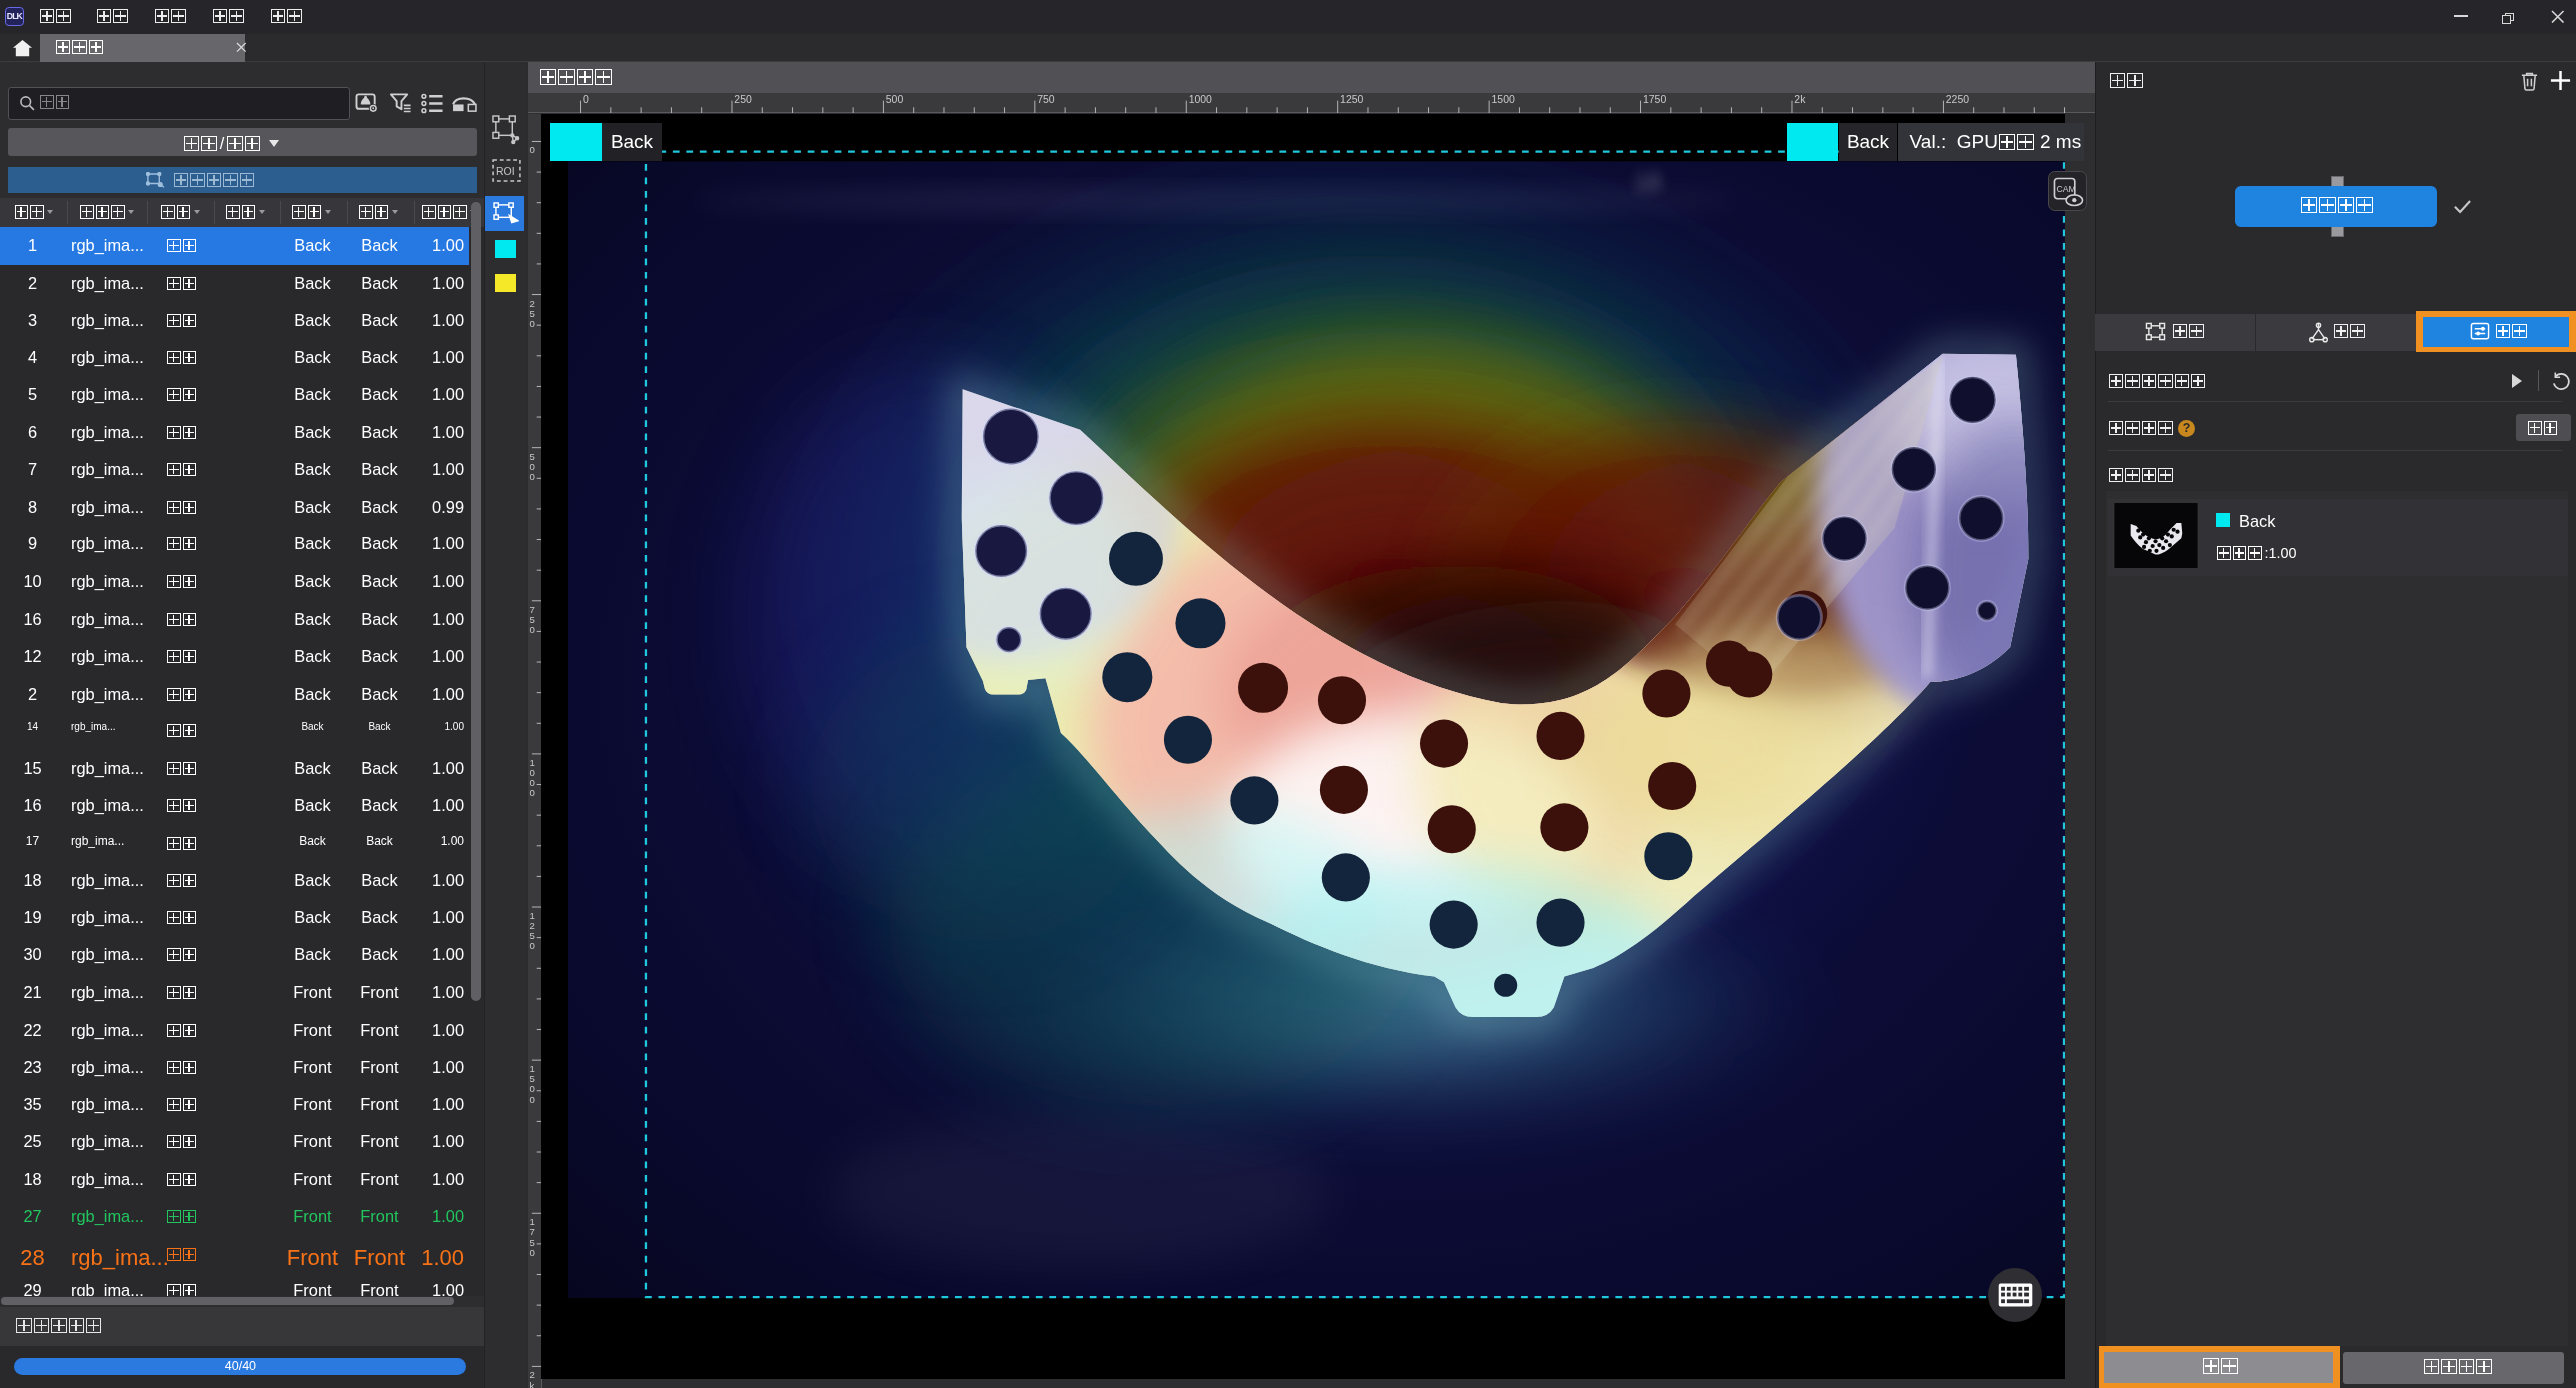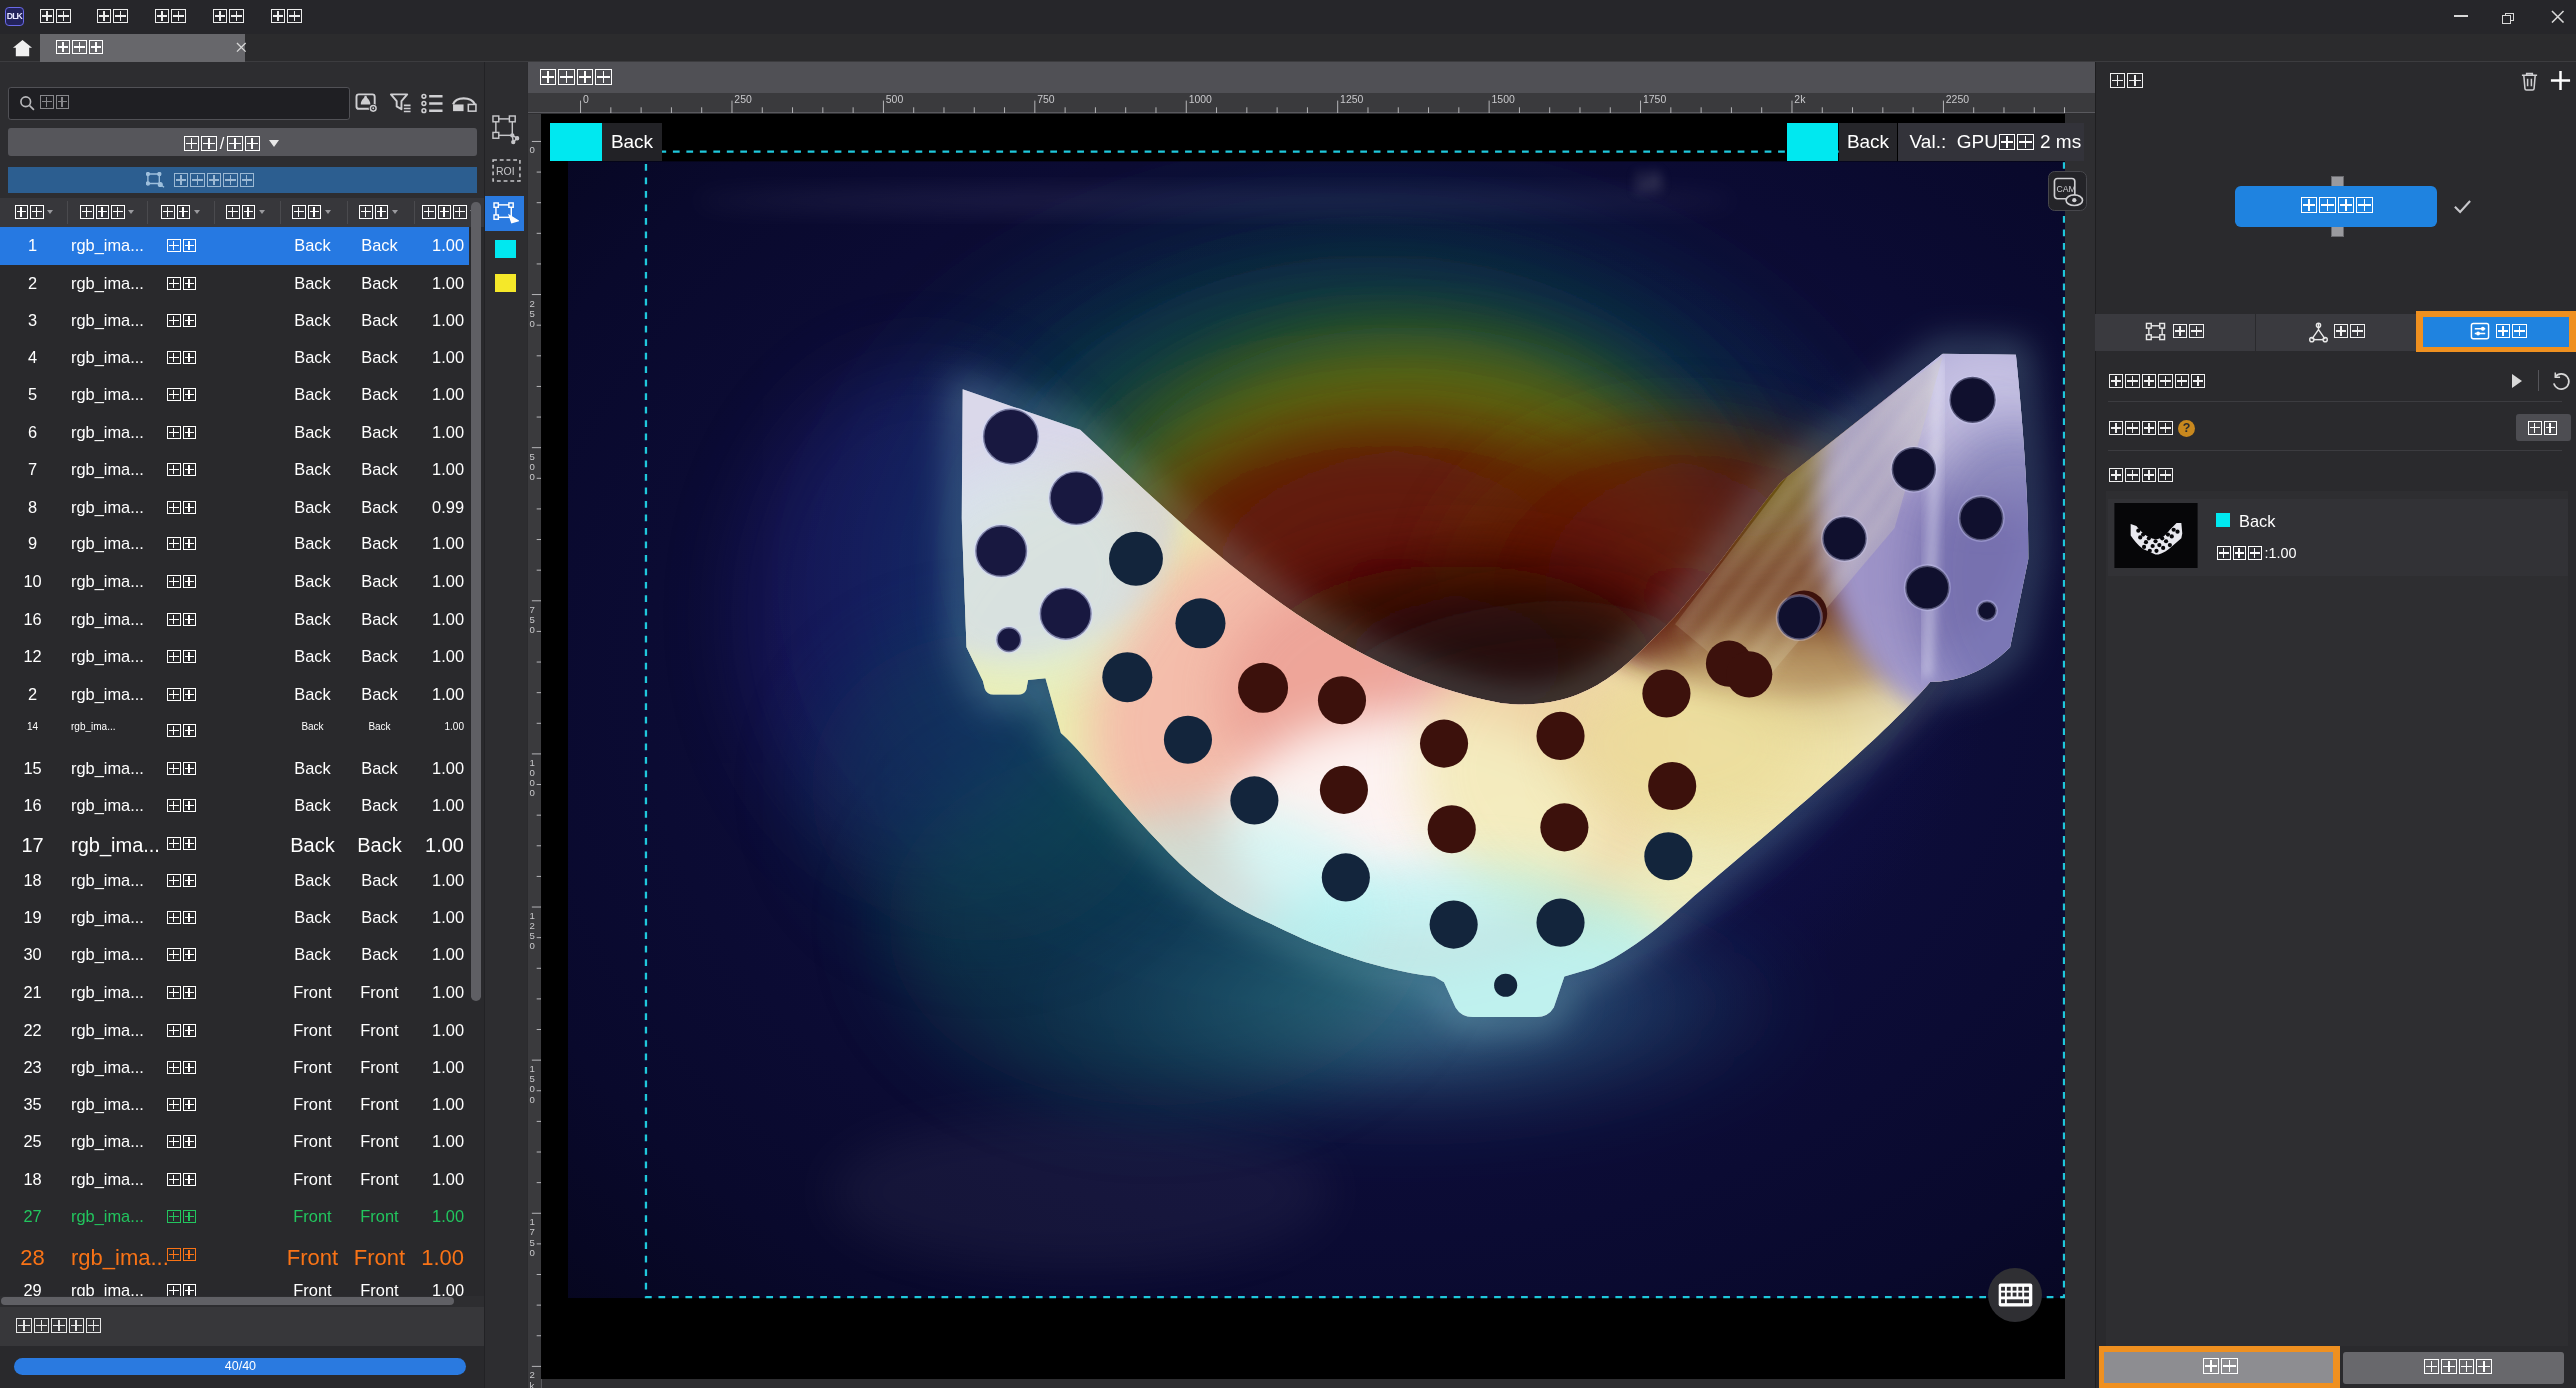--- a/index.html
+++ b/index.html
@@ -322,21 +322,21 @@
 <div class="abs" style="left:0;top:8.7px;width:65px;text-align:center">16</div>
 <div class="abs" style="left:71px;top:8.7px">rgb_ima...</div>
 <div class="abs row" style="left:166px;top:11.6px">
         <i class="zi" style="width:13.5px;height:13.5px;"></i>
         <i class="zi" style="width:13.5px;height:13.5px;"></i>
       </div>
 <div class="abs" style="left:280px;top:8.7px;width:65px;text-align:center">Back</div>
 <div class="abs" style="left:347px;top:8.7px;width:65px;text-align:center">Back</div>
 <div class="abs" style="left:399px;top:8.7px;width:65px;text-align:right">1.00</div>
 </div>
-<div class="abs" style="left:0;top:598px;width:469px;height:38px;color:#fff;font-size:20px">
+<div class="abs" style="left:0;top:598px;width:469px;height:38px;color:#fff;font-size:12px">
 <div class="abs" style="left:0;top:8.7px;width:65px;text-align:center">17</div>
 <div class="abs" style="left:71px;top:8.7px">rgb_ima...</div>
 <div class="abs row" style="left:166px;top:11.6px">
         <i class="zi" style="width:13.5px;height:13.5px;"></i>
         <i class="zi" style="width:13.5px;height:13.5px;"></i>
       </div>
 <div class="abs" style="left:280px;top:8.7px;width:65px;text-align:center">Back</div>
 <div class="abs" style="left:347px;top:8.7px;width:65px;text-align:center">Back</div>
 <div class="abs" style="left:399px;top:8.7px;width:65px;text-align:right">1.00</div>
 </div>

